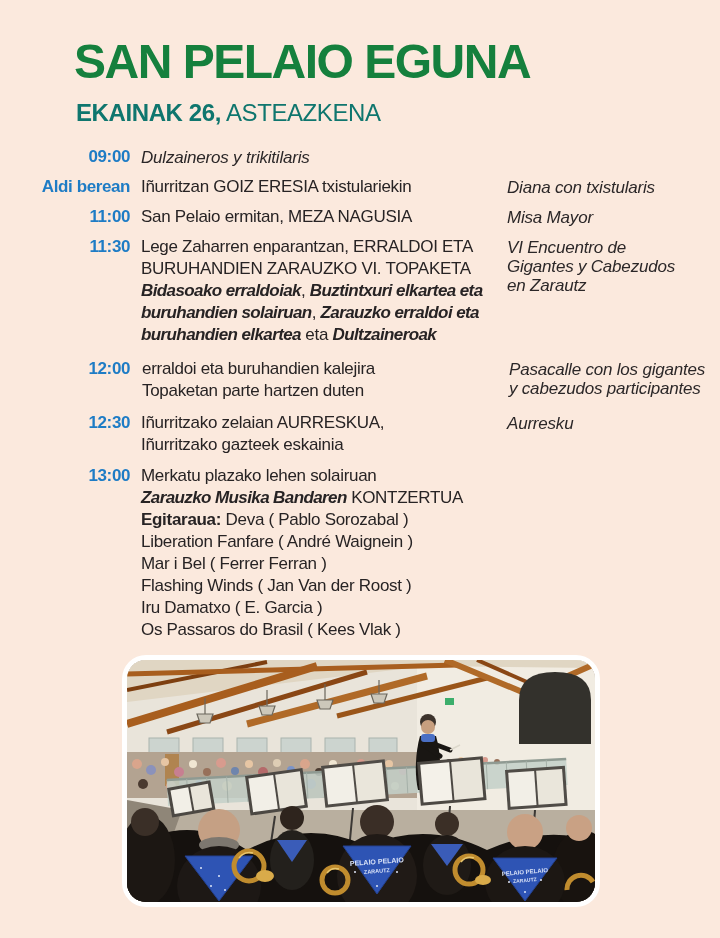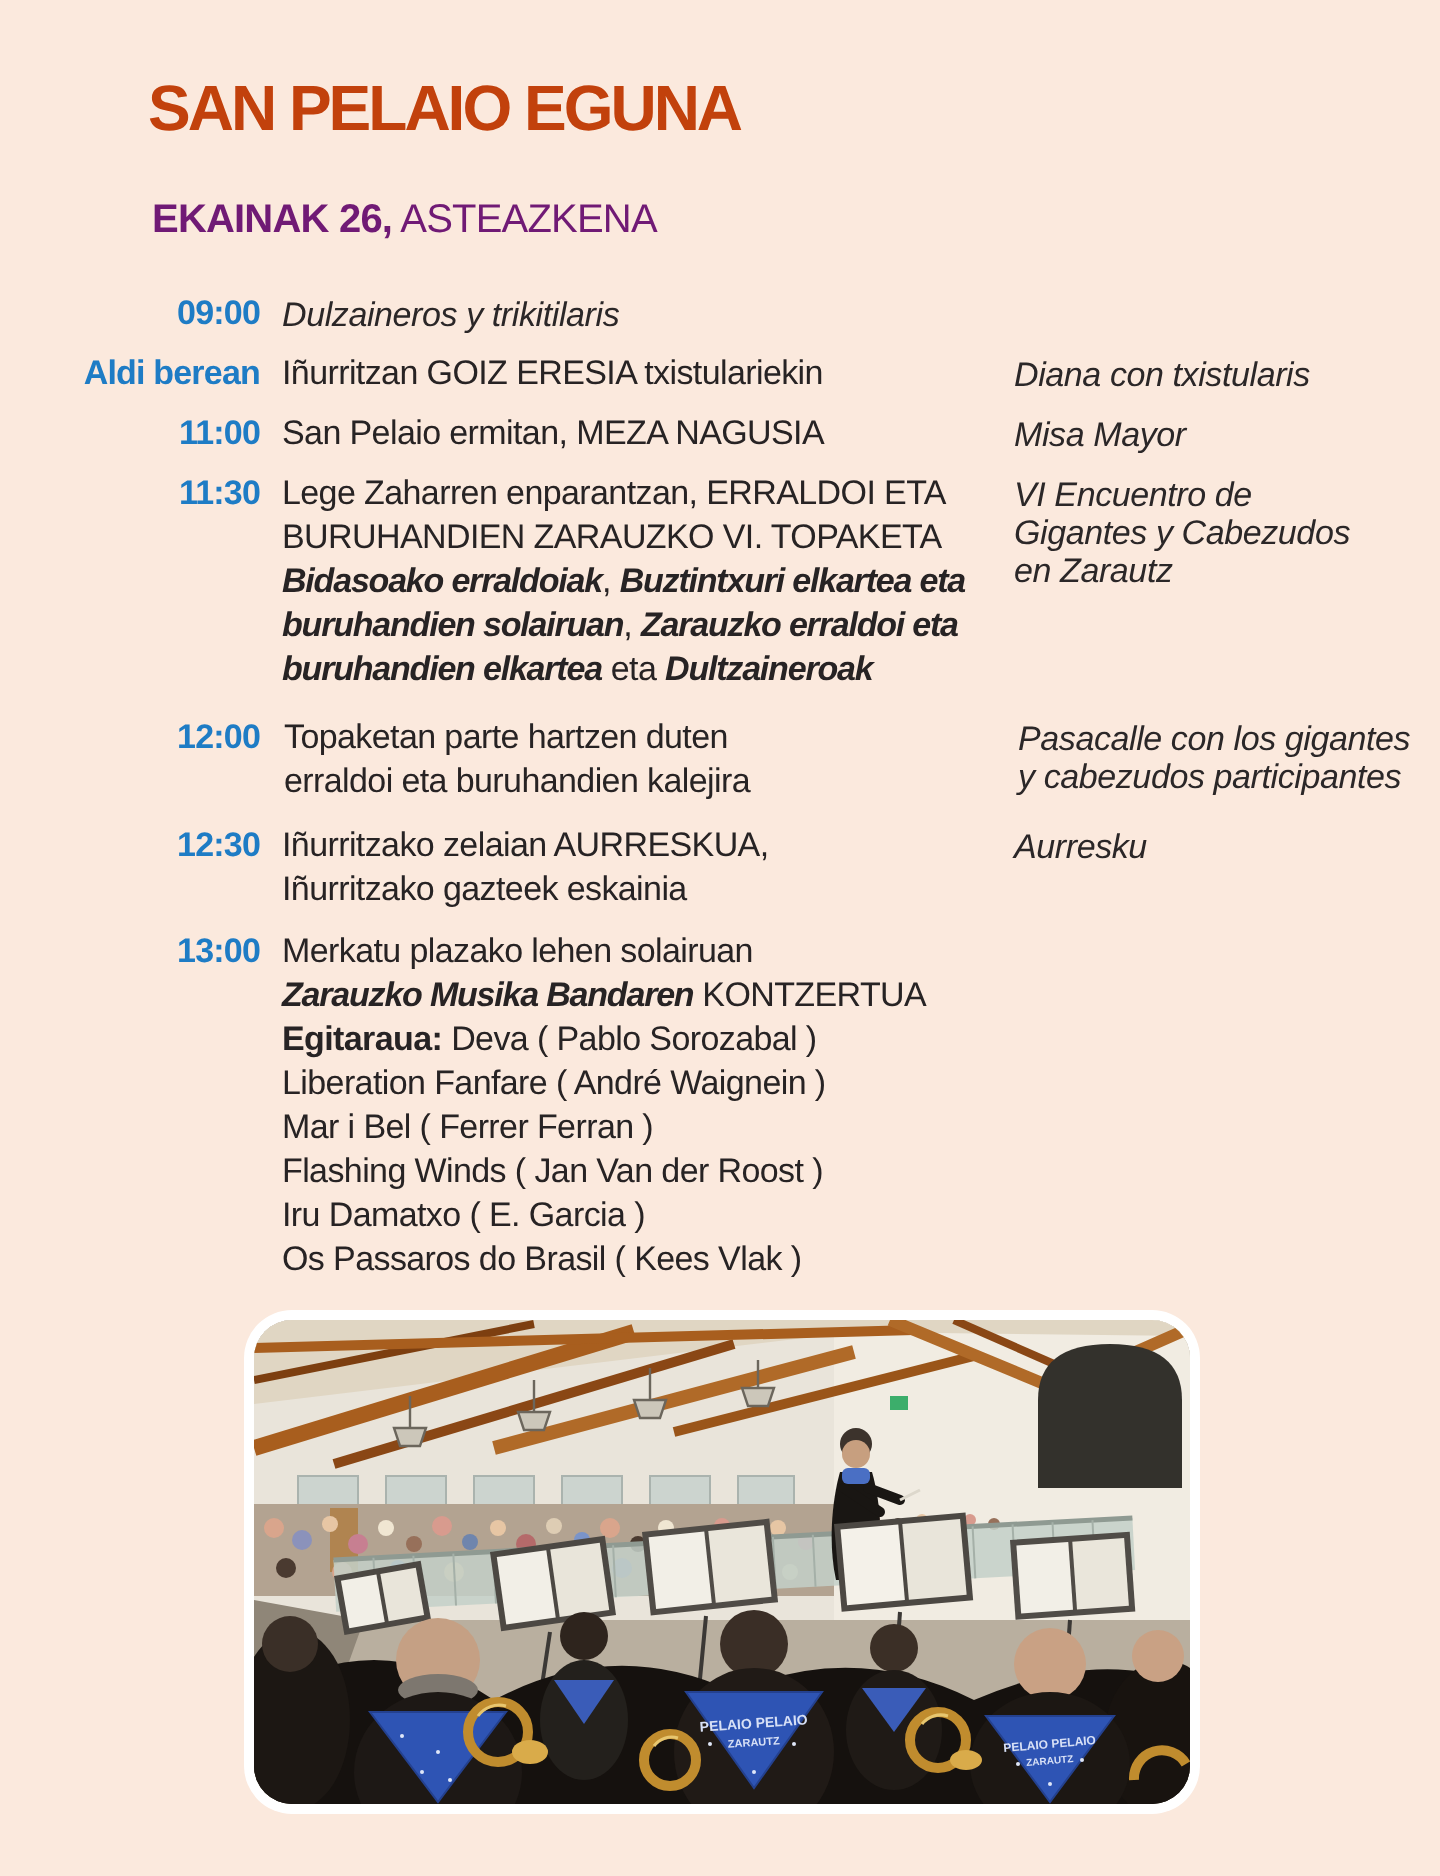--- a/index.html
+++ b/index.html
@@ -8,26 +8,26 @@
     background:#fbe9dd;
     font-family:"Liberation Sans", sans-serif;
     color:#272324;
     overflow:hidden;
     position:relative;
   }
   .page { position:relative; width:720px; height:938px; }
 
   .title {
     position:absolute; left:74px; top:38px;
-    font-size:32px; font-weight:800; letter-spacing:-1.5px;
-    color:#c2410c; white-space:nowrap; line-height:1;
+    font-size:48px; font-weight:800; letter-spacing:-1.5px;
+    color:#15803d; white-space:nowrap; line-height:1;
   }
   .subtitle {
     position:absolute; left:76px; top:99px;
-    font-size:20px; color:#701a75; letter-spacing:-0.4px; white-space:nowrap;
+    font-size:24px; color:#0f766e; letter-spacing:-0.4px; white-space:nowrap;
   }
   .subtitle .b { font-weight:800; }
 
   .schedule { position:absolute; left:0; top:146px; width:720px; }
   .row {
     display:grid;
     grid-template-columns:130px 355px auto;
     column-gap:11px;
     margin-bottom:8px;
   }
@@ -108,22 +108,22 @@
       <div class="note">
         <div class="nline">VI Encuentro de</div>
         <div class="nline">Gigantes y Cabezudos</div>
         <div class="nline">en Zarautz</div>
       </div>
     </div>
 
     <div class="row gap-md">
       <div class="time">12:00</div>
       <div class="desc">
+        <div class="line">erraldoi eta buruhandien kalejira</div>
         <div class="line">Topaketan parte hartzen duten</div>
-        <div class="line">erraldoi eta buruhandien kalejira</div>
       </div>
       <div class="note">
         <div class="nline">Pasacalle con los gigantes</div>
         <div class="nline">y cabezudos participantes</div>
       </div>
     </div>
 
     <div class="row gap-sm">
       <div class="time">12:30</div>
       <div class="desc">

